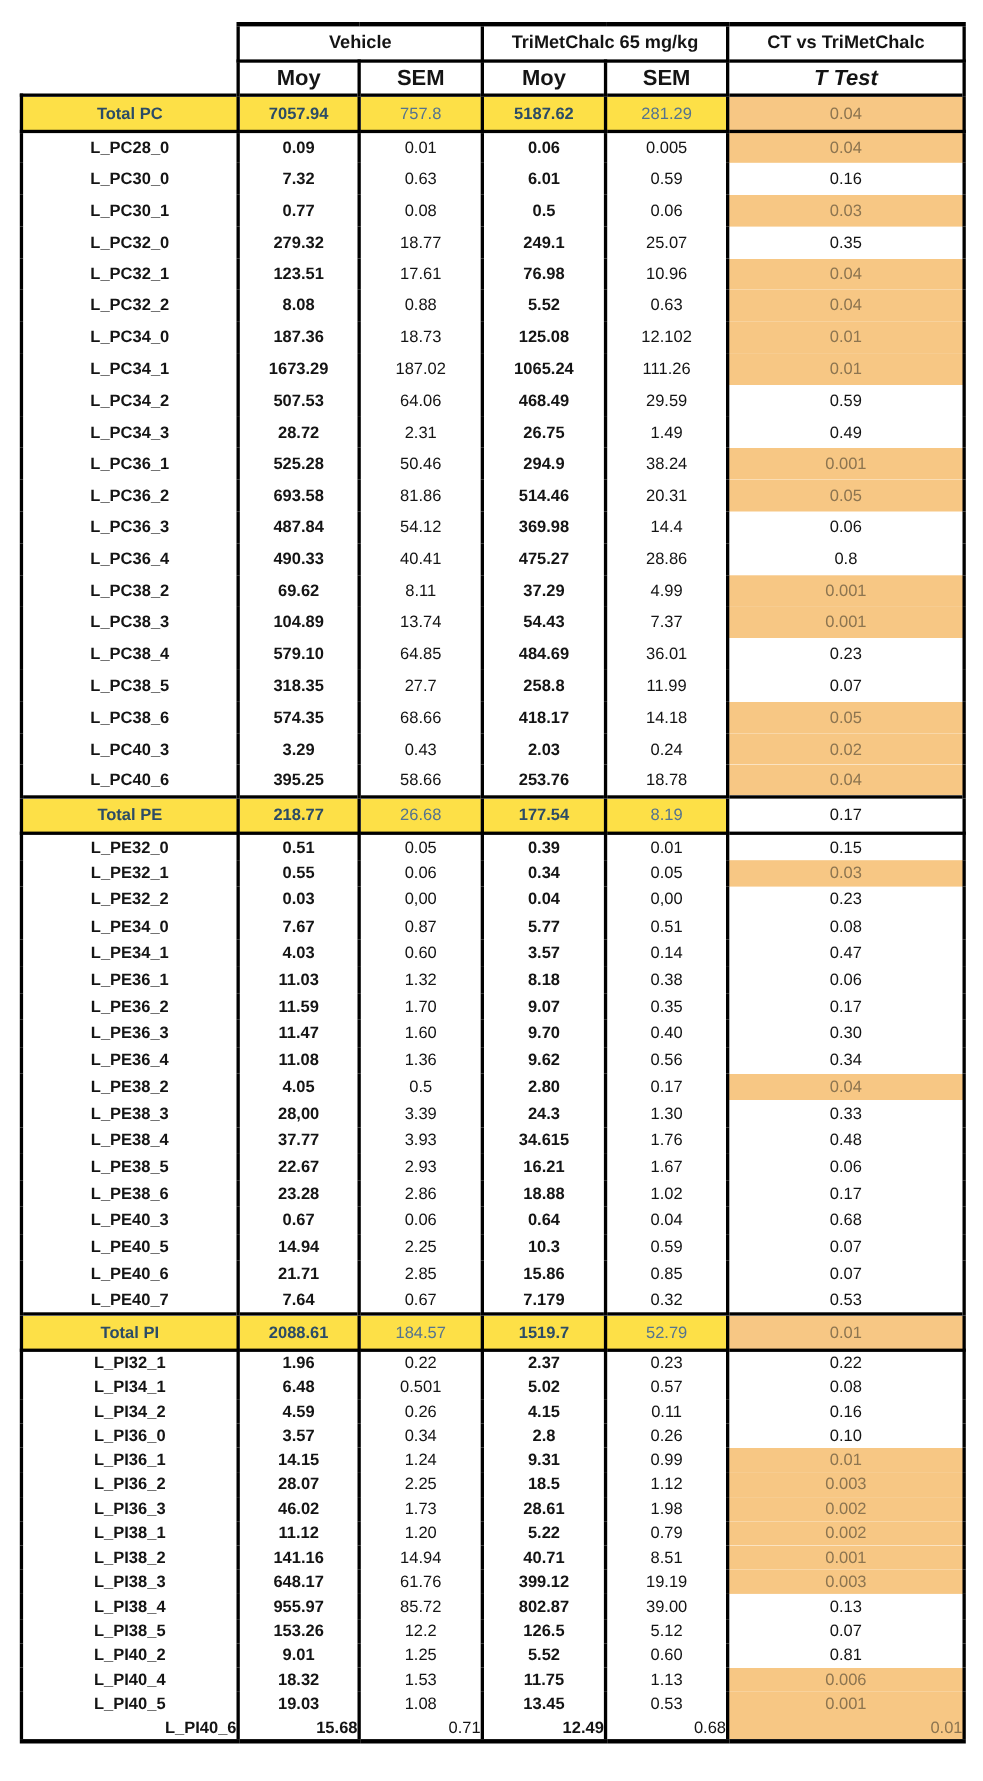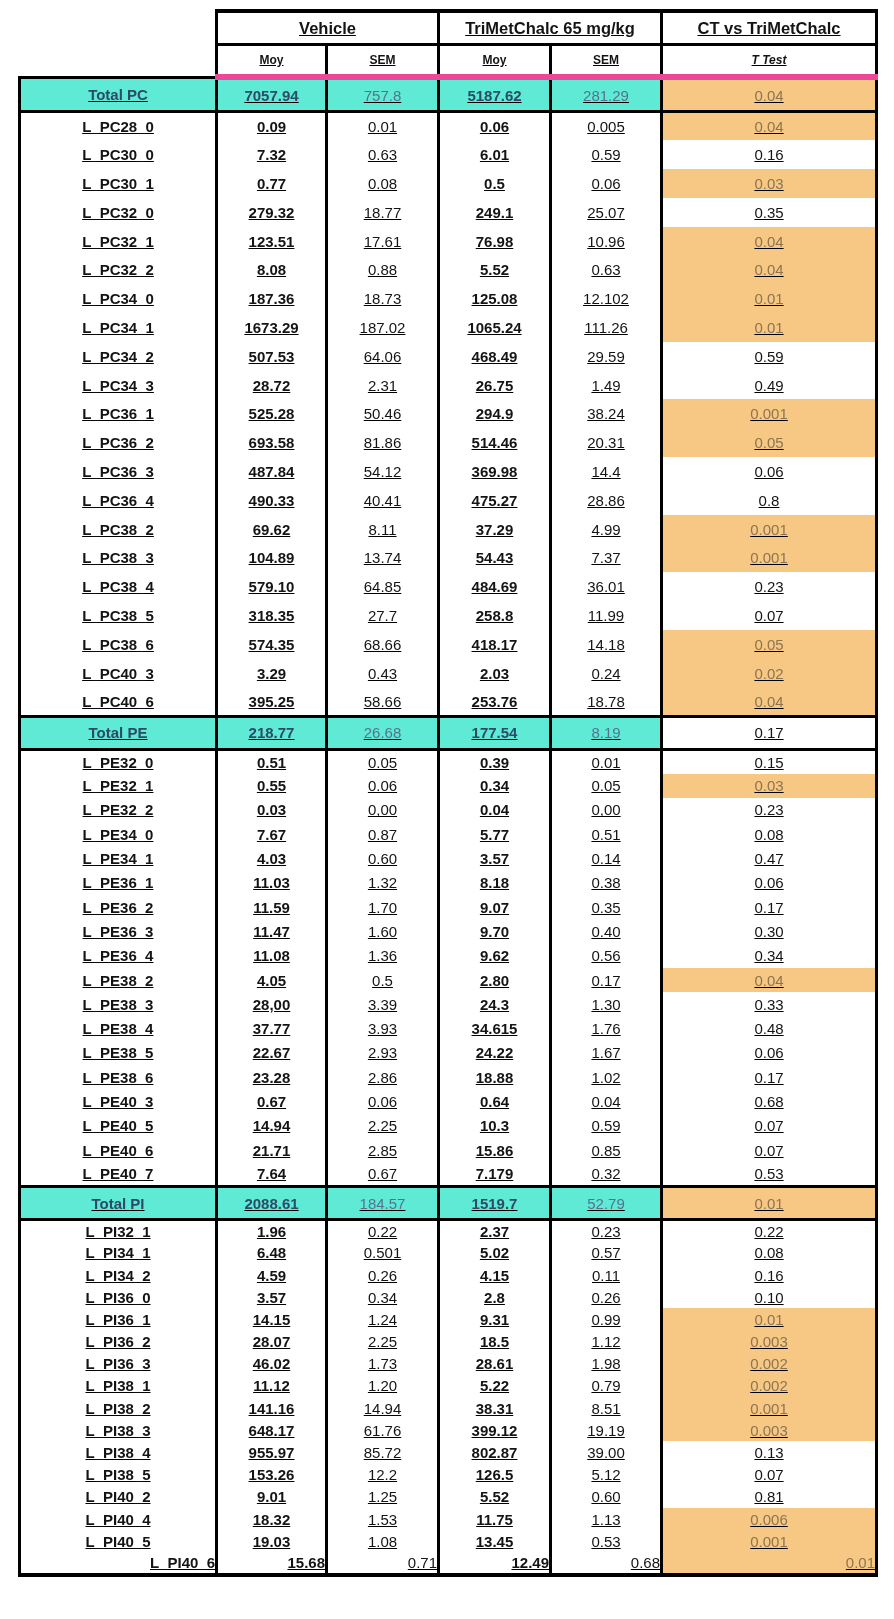--- a/index.html
+++ b/index.html
@@ -1,33 +1,33 @@
 <!DOCTYPE html>
 <html><head>
 <meta charset="utf-8">
 <style>
   html,body{margin:0;padding:0;background:#ffffff;}
   body{width:894px;height:1619px;position:relative;font-family:"Liberation Sans",sans-serif;}
-  .wrap{position:absolute;left:18px;top:9px;text-decoration:underline;}
+  .wrap{position:absolute;left:18px;top:20px;}
   table{border-collapse:collapse;table-layout:fixed;width:857px;}
   td{padding:0;margin:0;text-align:center;vertical-align:middle;font-size:15px;color:#141414;
      border-left:3px solid #000;border-right:3px solid #000;white-space:nowrap;overflow:hidden;}
   
   thead td.gh{font-weight:700;font-size:16.5px;border-top:4px solid #000;border-bottom:3px solid #000;height:30px;}
-  thead td.sh{font-weight:700;font-size:12px;border-bottom:6px solid #ec4899;height:28px;}
+  thead td.sh{font-weight:700;font-size:20px;border-bottom:2px solid #ec4899;height:28px;}
   thead td.ttl{font-style:italic;}
   td.noborder{border:none;background:#fff;}
   
   tbody td.lbl{font-weight:700;}
   tbody td.moy{font-weight:700;}
   tbody td.sem{font-weight:400;}
   tbody td.tt{font-weight:400;}
   td.tt.sig{background:#F7C784;color:#8D7550;}
   
-  tr.total td{border-top:3px solid #000;border-bottom:3px solid #000;background:#5eead4;height:30px;}
+  tr.total td{border-top:3px solid #000;border-bottom:3px solid #000;background:#fde047;height:30px;}
   tr.total td.lbl, tr.total td.moy{color:#2B4B66;font-weight:700;}
   tr.total td.sem{color:#54738F;font-weight:400;}
   tr.total td.tt{background:#ffffff;color:#141414;}
   tr.total td.tt.sig{background:#F7C784;color:#8D7550;}
   
   tr.sec-pc{height:28.8px;}
   tr.sec-pe{height:24.3px;}
   tr.sec-pi{height:22.2px;}
   tbody tr:last-child td{border-bottom:4px solid #000;text-align:right;}
 </style>
@@ -338,21 +338,21 @@
           <td class="moy">37.77</td>
           <td class="sem">3.93</td>
           <td class="moy">34.615</td>
           <td class="sem">1.76</td>
           <td class="tt">0.48</td>
         </tr>
         <tr class="sec-pe">
           <td class="lbl">L_PE38_5</td>
           <td class="moy">22.67</td>
           <td class="sem">2.93</td>
-          <td class="moy">24.22</td>
+          <td class="moy">16.21</td>
           <td class="sem">1.67</td>
           <td class="tt">0.06</td>
         </tr>
         <tr class="sec-pe">
           <td class="lbl">L_PE38_6</td>
           <td class="moy">23.28</td>
           <td class="sem">2.86</td>
           <td class="moy">18.88</td>
           <td class="sem">1.02</td>
           <td class="tt">0.17</td>
@@ -458,21 +458,21 @@
           <td class="moy">11.12</td>
           <td class="sem">1.20</td>
           <td class="moy">5.22</td>
           <td class="sem">0.79</td>
           <td class="tt sig">0.002</td>
         </tr>
         <tr class="sec-pi">
           <td class="lbl">L_PI38_2</td>
           <td class="moy">141.16</td>
           <td class="sem">14.94</td>
-          <td class="moy">38.31</td>
+          <td class="moy">40.71</td>
           <td class="sem">8.51</td>
           <td class="tt sig">0.001</td>
         </tr>
         <tr class="sec-pi">
           <td class="lbl">L_PI38_3</td>
           <td class="moy">648.17</td>
           <td class="sem">61.76</td>
           <td class="moy">399.12</td>
           <td class="sem">19.19</td>
           <td class="tt sig">0.003</td>

